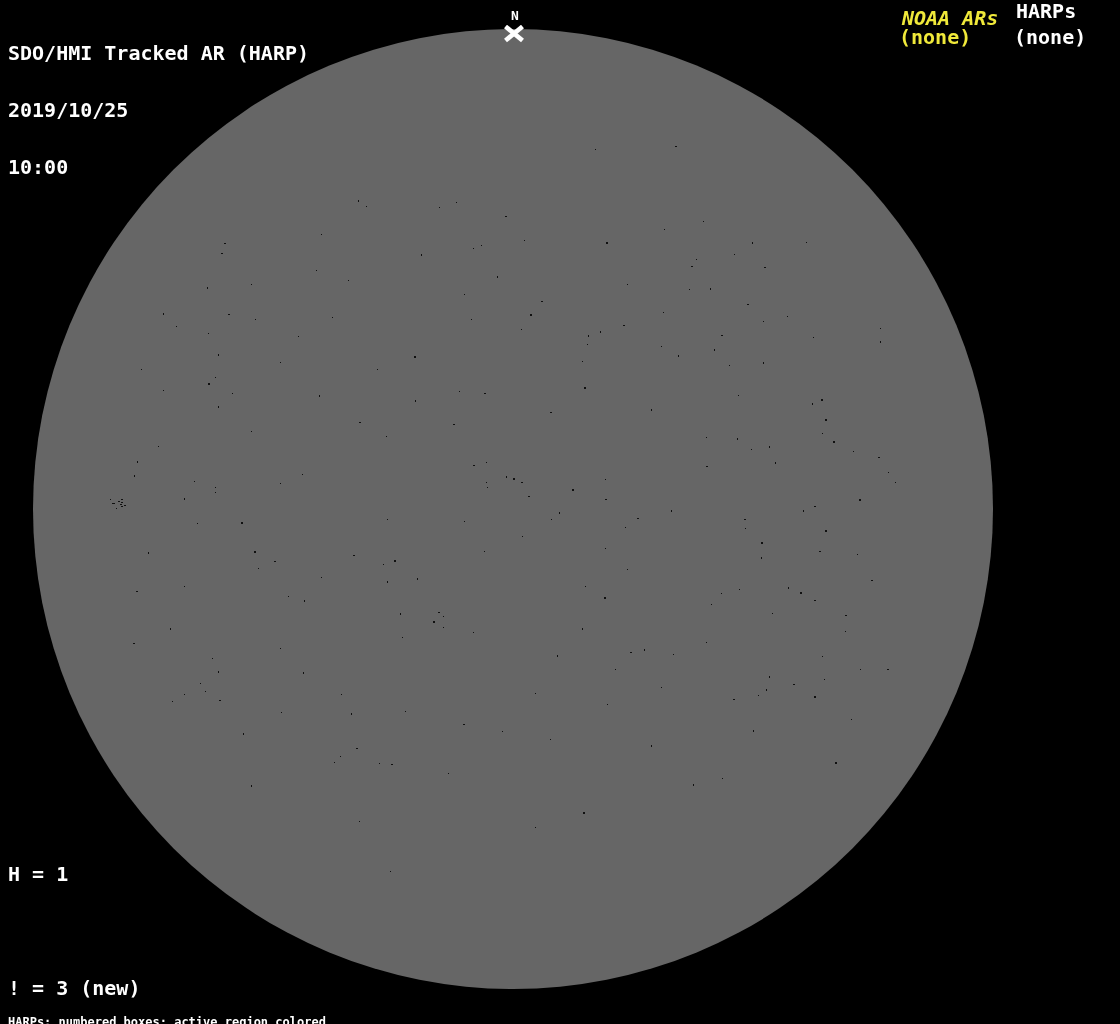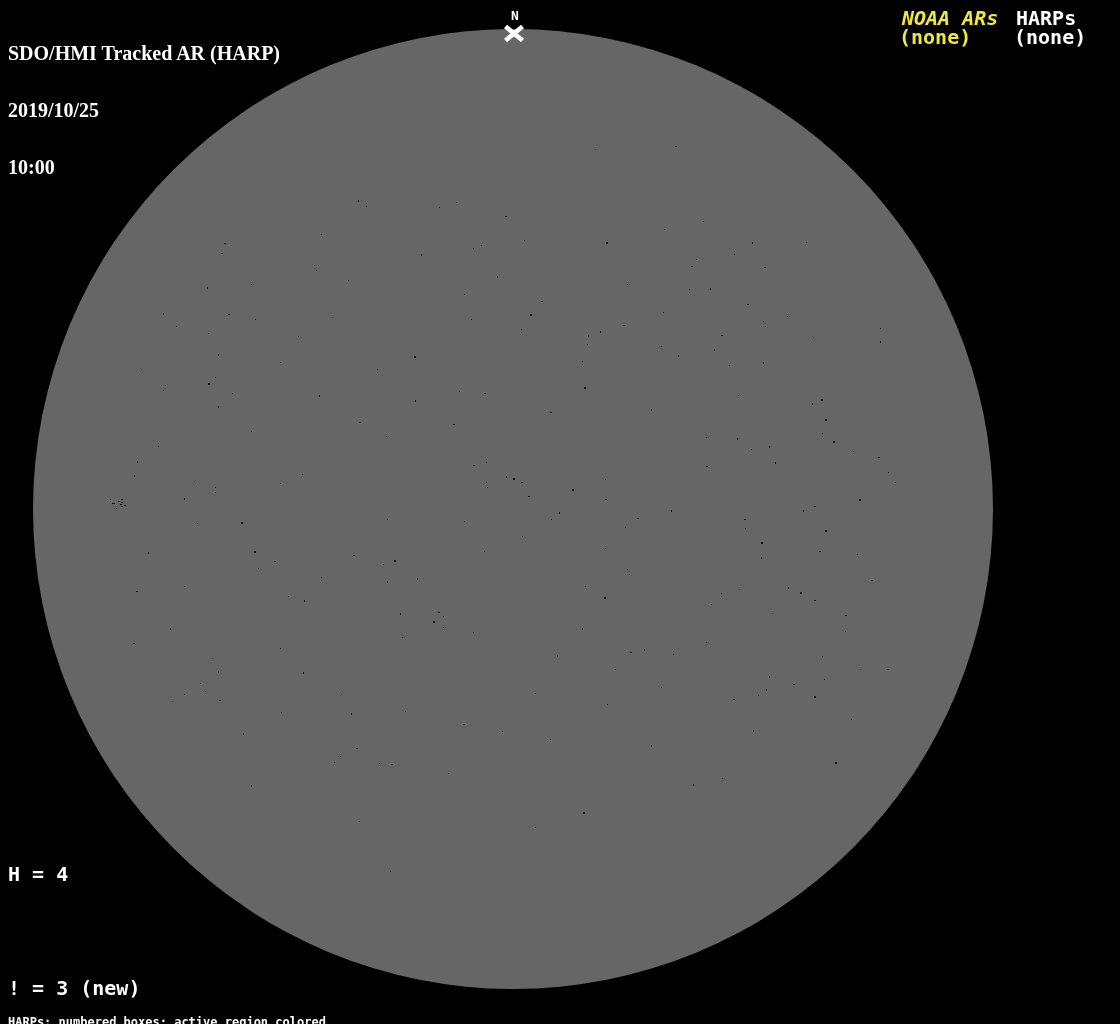--- a/index.html
+++ b/index.html
@@ -14,21 +14,21 @@
   .sun-disk{
     position:absolute;left:33px;top:29px;width:960px;height:960px;
     border-radius:50%;background:var(--disk);
   }
   svg.speckles{position:absolute;left:0;top:0;pointer-events:none;}
   .mono20{
     position:absolute;color:var(--fg);
     font:bold 20px/19px "DejaVu Sans Mono","Liberation Mono",monospace;
     white-space:pre;letter-spacing:0;
   }
-  .title-block{left:8px;top:6px;font-family:Liberation Serif, serif;}
+  .title-block{left:8px;top:6px;}
   .yellow{color:var(--yellow);}
   .north-label{
     position:absolute;left:505px;top:9px;width:20px;text-align:center;
     color:var(--fg);font:bold 13px/14px "DejaVu Sans Mono","Liberation Mono",monospace;
   }
   .north-cross{position:absolute;left:503px;top:25px;}
   .legend{left:8px;top:827px;}
   .legend div{min-height:19px;}
   .footer{
     position:absolute;left:8px;top:992px;color:var(--fg);
@@ -288,32 +288,32 @@
 
   <div class="mono20 title-block">
     <div>SDO/HMI Tracked AR (HARP)</div>
     <div>2019/10/25</div>
     <div>10:00</div>
   </div>
 
   <div class="mono20 yellow" style="left:902px;top:9px;font-style:italic;">NOAA ARs</div>
   <div class="mono20 yellow" style="left:899px;top:28px;">(none)</div>
 
-  <div class="mono20" style="left:1016px;top:9px;">HARPs</div>
+  <div class="mono20" style="left:1016px;top:2px;">HARPs</div>
   <div class="mono20" style="left:1014px;top:28px;">(none)</div>
 
   <div class="north-label">N</div>
 
   <svg class="north-cross" width="22" height="18">
     <line x1="2.5" y1="1.5" x2="19.5" y2="15.5" stroke="#ffffff" stroke-width="4.6"></line>
     <line x1="19.5" y1="1.5" x2="2.5" y2="15.5" stroke="#ffffff" stroke-width="4.6"></line>
   </svg>
 
   <div class="mono20 legend">
-    <div>H = 4</div>
+    <div>H = 1</div>
     <div></div>
     <div>! = 3 (new)</div>
     
     
     
     
     
   </div>
 
   <div class="footer">

